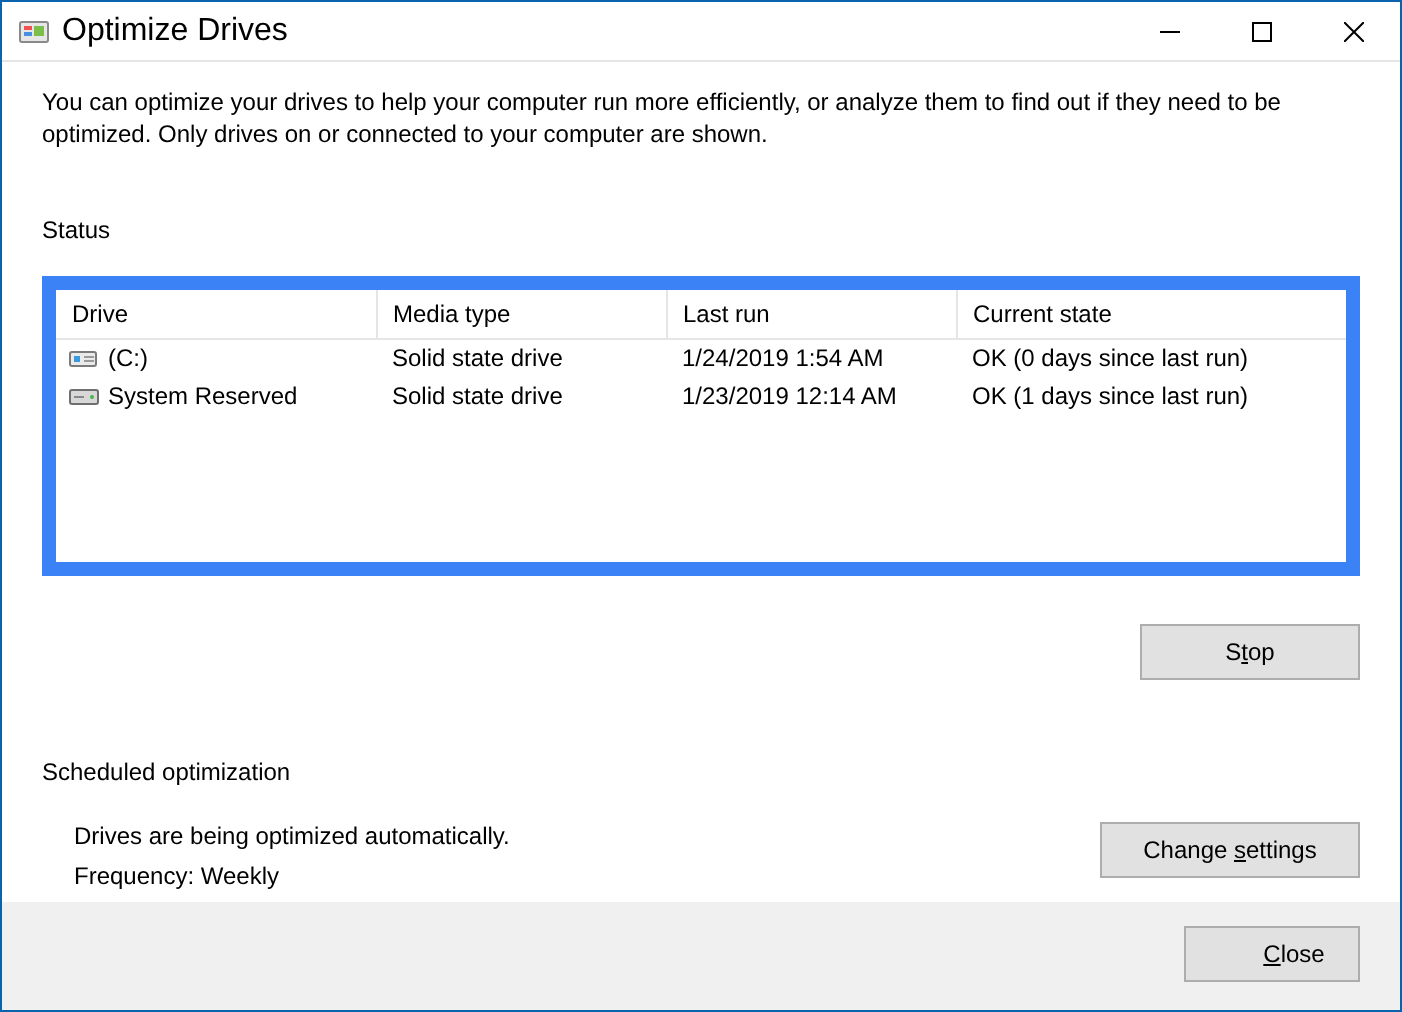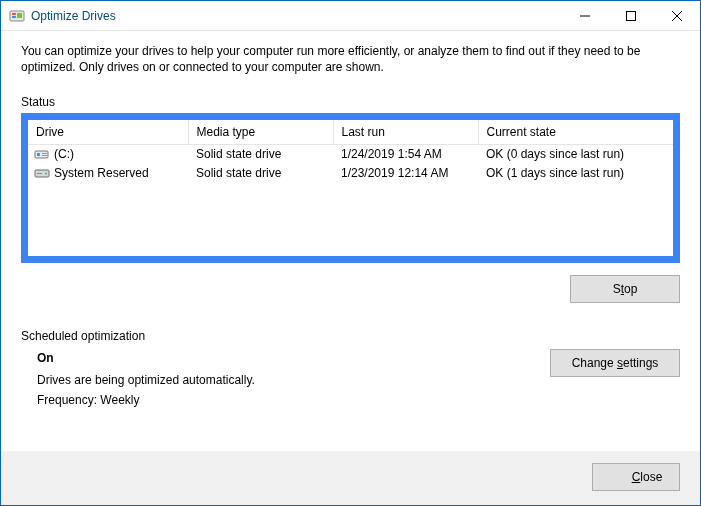--- a/index.html
+++ b/index.html
@@ -22,34 +22,35 @@
     background: #fff;
     display: flex;
     align-items: center;
     border-bottom: 1px solid #e5e5e5;
   }
   .titlebar .icon-slot {
     width: 16px; height: 16px;
     margin: 0 6px 0 8px;
     display: flex; align-items: center; justify-content: center;
   }
-  .titlebar .title { flex: 0 0 auto; font-size: 12px; color: #0c4a6e; }
+  .titlebar .title { flex: 0 0 auto; font-size: 16px; color: #000000; }
   .titlebar .spacer { flex: 1; }
   .titlebar .winbtn {
     width: 46px; height: 30px;
     display: flex; align-items: center; justify-content: center;
     color: #000;
   }
   .titlebar .winbtn svg { display: block; }
 
   .content {
     flex: 1;
     padding: 12px 20px 0 20px;
     display: flex;
     flex-direction: column;
+    justify-content: space-between;
   }
   .intro { line-height: 1.35; margin-bottom: 20px; }
   .section-label { margin-bottom: 4px; }
 
   .table-wrap {
     border: 7px solid #3b82f6;
     height: 150px;
     background: #fff;
     overflow: hidden;
   }
@@ -207,21 +208,20 @@
     </table>
   </div>
 
   <div class="action-row">
     <button class="win"><span>S</span><span class="ul">t</span><span>op</span></button>
   </div>
 
   <div class="sched-label">Scheduled optimization</div>
   <div class="sched-block">
     <div class="sched-text">
-      <div class="on">On</div>
       <div>Drives are being optimized automatically.</div>
       <div>Frequency: Weekly</div>
     </div>
     <div class="sched-btn-col">
       <button class="win" style="min-width:130px"><span>Change </span><span class="ul">s</span><span>ettings</span></button>
     </div>
   </div>
 </div>
 
 <div class="footer">

